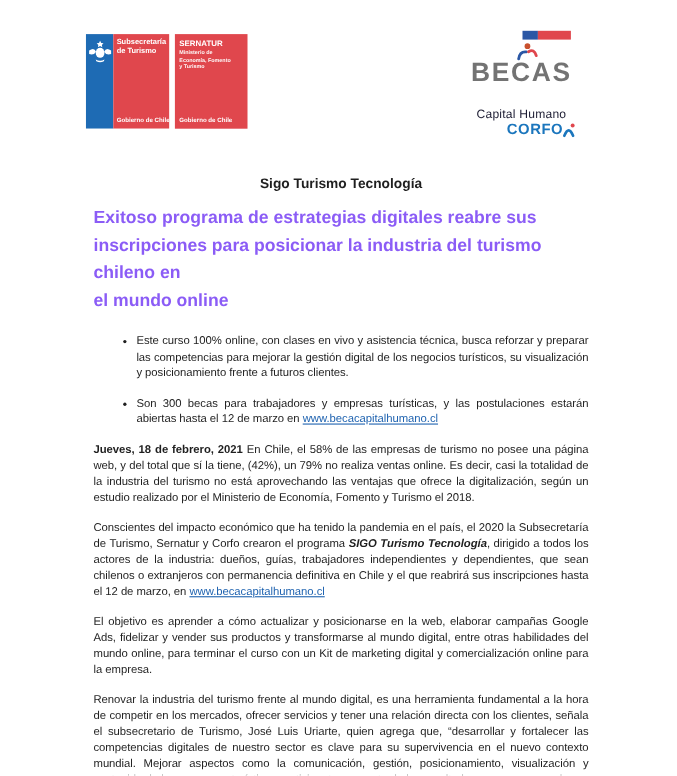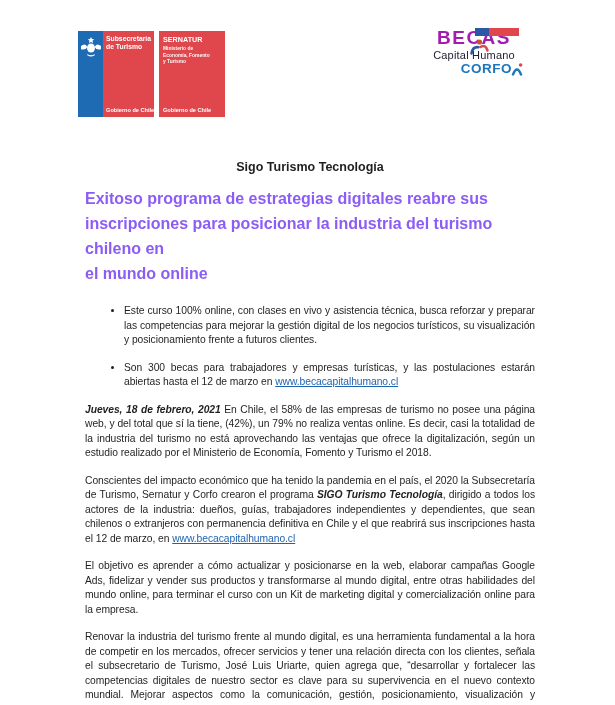--- a/index.html
+++ b/index.html
@@ -43,41 +43,41 @@
   .gov-sub { color: #fff; font-size: 4.9px; font-weight: 600; line-height: 1.35;
     white-space: pre-line; margin-top: 2px; opacity: .95; }
   .gov-2 .gov-footer { left: 4px; }
 
   
   .becas { width: 102px; position: relative; text-align: center; margin-top: -2px; }
   .becas-flag { position: absolute; top: 0; right: 6px; width: 44px; height: 8px; display: flex; }
   .becas-flag .fb { width: 14px; background: #2b57a5; }
   .becas-flag .fr { flex: 1; background: #e0474d; }
   .becas-figure { position: absolute; top: 11px; left: 46px; }
-  .becas-word { font-size: 19px; font-weight: bold; color: #a21caf;
+  .becas-word { margin-top: 27px; font-size: 24px; font-weight: bold; color: #737373;
     letter-spacing: 1.5px; line-height: 1; }
-  .becas-sub { font-size: 11px; color: #1d1d33; margin-top: 2px; letter-spacing: .2px; }
+  .becas-sub { font-size: 11px; color: #1d1d33; margin-top: 19px; letter-spacing: .2px; }
   .becas-corfo { display: flex; justify-content: flex-end; align-items: flex-end;
     font-size: 13.5px; font-weight: bold; color: #1b76bd; padding-right: 2px; letter-spacing: .5px; }
   .becas-corfo svg { margin-left: -1px; }
 
   
   .content { padding: 0 80px 0 85px; }
   .kicker { text-align: center; font-weight: bold; font-size: 12.5px; margin-top: 38px; }
   .doc-title { text-align: left; font-weight: bold; font-size: 16px; line-height: 25px;
     margin: 12px 0 0; white-space: pre-line; color: #8b5cf6; }
 
   .bullets { margin: 18px 0 0; padding-left: 39px; }
   .bullets li { text-align: justify; font-size: 10.3px; line-height: 14.5px; letter-spacing: -0.05px; }
   .bullets li + li { margin-top: 13px; }
   .bullets li::marker { font-size: 9.5px; }
 
   .bodytext p { margin: 13px 0 0; text-align: justify; font-size: 10.3px;
     line-height: 14.5px; letter-spacing: -0.05px; }
-  .date { font-weight: bold; font-style: italic; }
+  .date { font-weight: bold; }
   .program { font-weight: bold; font-style: italic; }
   a.doc-link { color: #1f63b0; text-decoration: underline; cursor: pointer; }
 </style>
 </head>
 <body>
 
 <div class="page">
 
   <div class="logos-row">
 

